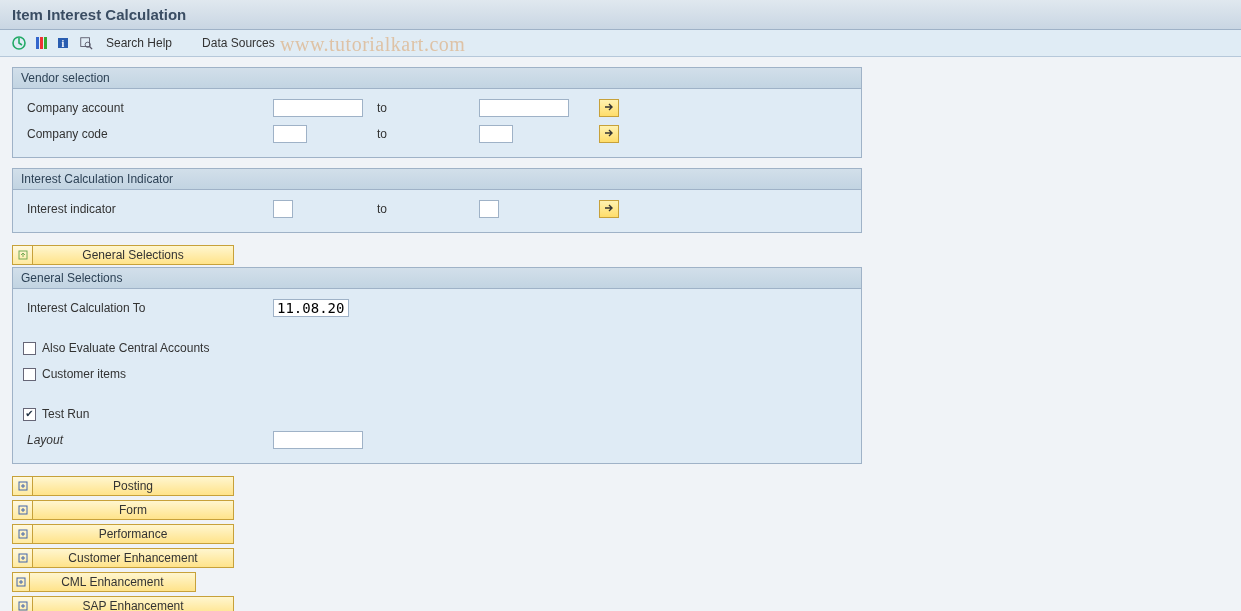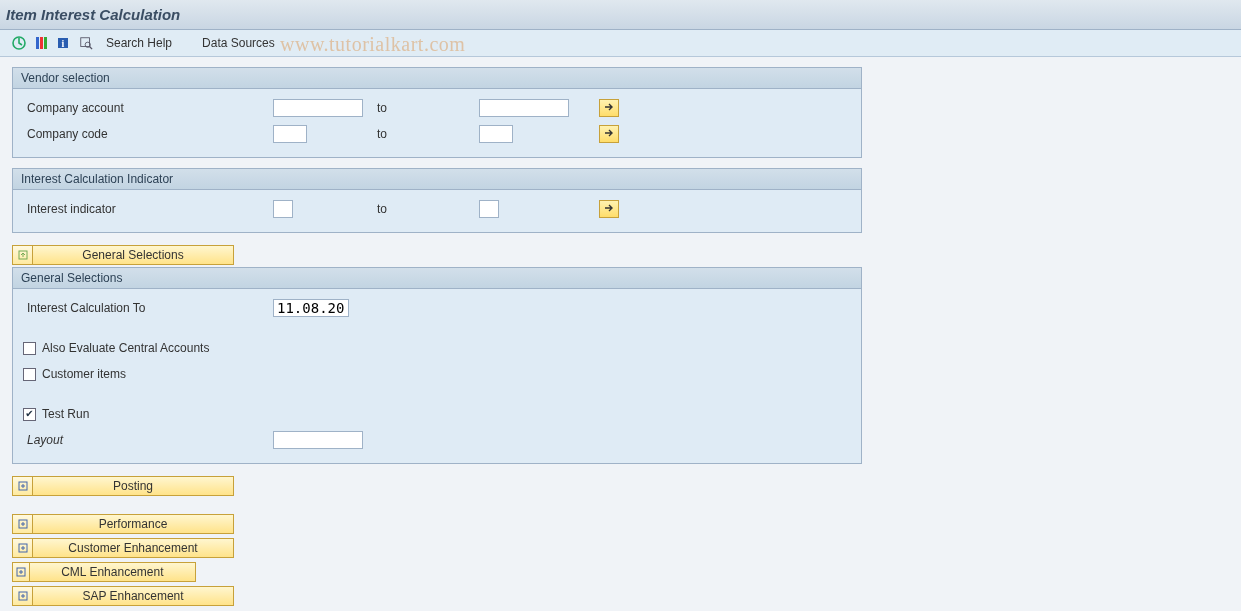--- a/index.html
+++ b/index.html
@@ -7,23 +7,22 @@
     margin: 0;
     font-family: Arial, sans-serif;
     font-size: 12px;
     background: #f0f3f7;
     color: #333;
     width: 1241px;
   }
   .title-bar {
     background: linear-gradient(#e0e8ef, #c9d6e3);
     border-bottom: 1px solid #9fb2c7;
-    padding: 6px 6px;
+    padding: 6px 12px;
     font-weight: bold;
-    font-style: italic;
     font-size: 15px;
     color: #3a4d63;
   }
   .toolbar {
     background: #e0ecf5;
     border-bottom: 1px solid #b6c8da;
     padding: 4px 10px;
     display: flex;
     align-items: center;
     gap: 4px;
@@ -261,21 +260,30 @@
     <div class="tabstrip-btn expand" style="width:222px;">
       <span class="icon-cell">
           <svg viewBox="0 0 10 10">
             <rect x="1" y="1" width="8" height="8" fill="none" stroke="#46a" stroke-width="1"></rect>
             <line x1="3" y1="5" x2="7" y2="5" stroke="#46a"></line>
             <line x1="5" y1="3" x2="5" y2="7" stroke="#46a"></line>
           </svg>
         </span>
       <span class="label-cell">Posting</span>
     </div><br>
-    <br>
+    <div class="tabstrip-btn expand" style="width:222px;">
+      <span class="icon-cell">
+          <svg viewBox="0 0 10 10">
+            <rect x="1" y="1" width="8" height="8" fill="none" stroke="#46a" stroke-width="1"></rect>
+            <line x1="3" y1="5" x2="7" y2="5" stroke="#46a"></line>
+            <line x1="5" y1="3" x2="5" y2="7" stroke="#46a"></line>
+          </svg>
+        </span>
+      <span class="label-cell">Form</span>
+    </div><br>
     <div class="tabstrip-btn expand" style="width:222px;">
       <span class="icon-cell">
           <svg viewBox="0 0 10 10">
             <rect x="1" y="1" width="8" height="8" fill="none" stroke="#46a" stroke-width="1"></rect>
             <line x1="3" y1="5" x2="7" y2="5" stroke="#46a"></line>
             <line x1="5" y1="3" x2="5" y2="7" stroke="#46a"></line>
           </svg>
         </span>
       <span class="label-cell">Performance</span>
     </div><br>

